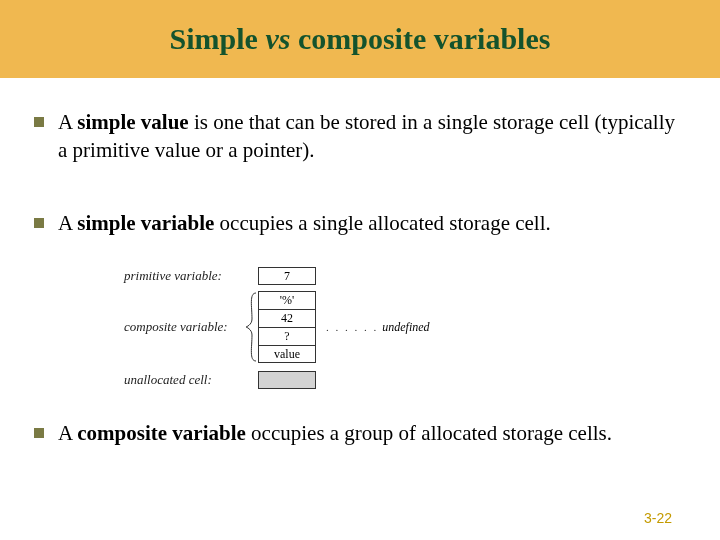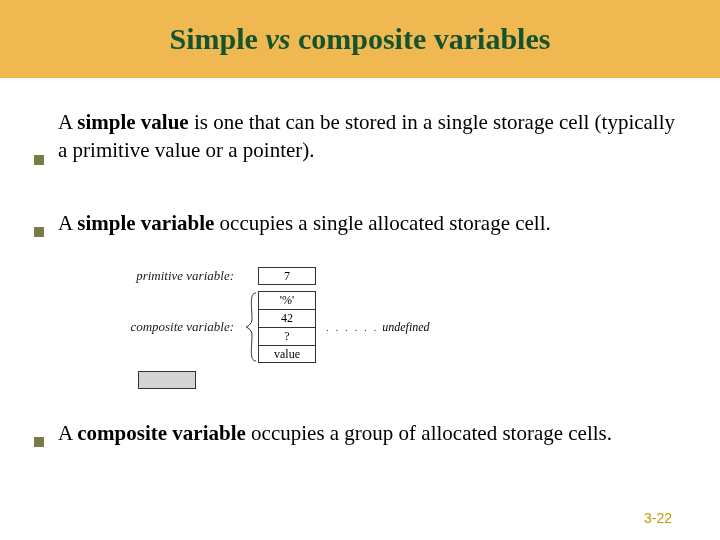--- a/index.html
+++ b/index.html
@@ -26,21 +26,21 @@
     color: #14532d;
   }
   .title .vs {
     font-style: italic;
   }
   .content {
     padding: 30px 34px 0 34px;
   }
   .bullet-item {
     display: flex;
-    align-items: flex-end;
+    align-items: flex-start;
     margin-bottom: 44px;
     font-size: 21px;
     line-height: 1.35;
   }
   .bullet-mark {
     width: 10px;
     height: 10px;
     background: #7a7a44;
     margin-top: 9px;
     margin-right: 14px;
@@ -54,21 +54,21 @@
     font-family: "Times New Roman", serif;
     font-size: 13px;
   }
   .diagram-row {
     display: flex;
     align-items: center;
     margin-bottom: 6px;
   }
   .dlabel {
     width: 120px;
-    text-align: right;
+    text-align: left;
     padding-right: 10px;
     font-style: italic;
     color: #222;
   }
   .cell {
     border: 1px solid #333;
     width: 58px;
     height: 18px;
     text-align: center;
     font-size: 12px;
@@ -165,20 +165,21 @@
           <div class="cell">value</div>
         </div>
         <div class="undef-line" style="position:relative;top:0px;">
           <span class="dots">. . . . . .</span>
           <span class="undef-label">undefined</span>
         </div>
       </div>
     </div>
 
     <div class="diagram-row" style="margin-top:8px;">
+      <div class="dlabel">unallocated cell:</div>
       <div style="width:14px"></div>
       <div class="cell shaded"></div>
     </div>
 
   </div>
 
   <div class="bullet-item" style="margin-bottom:0;">
     <div class="bullet-mark"></div>
     <div class="bullet-text">
       <span>A </span><span class="bold">composite variable</span><span> occupies a group of allocated storage cells.</span>

